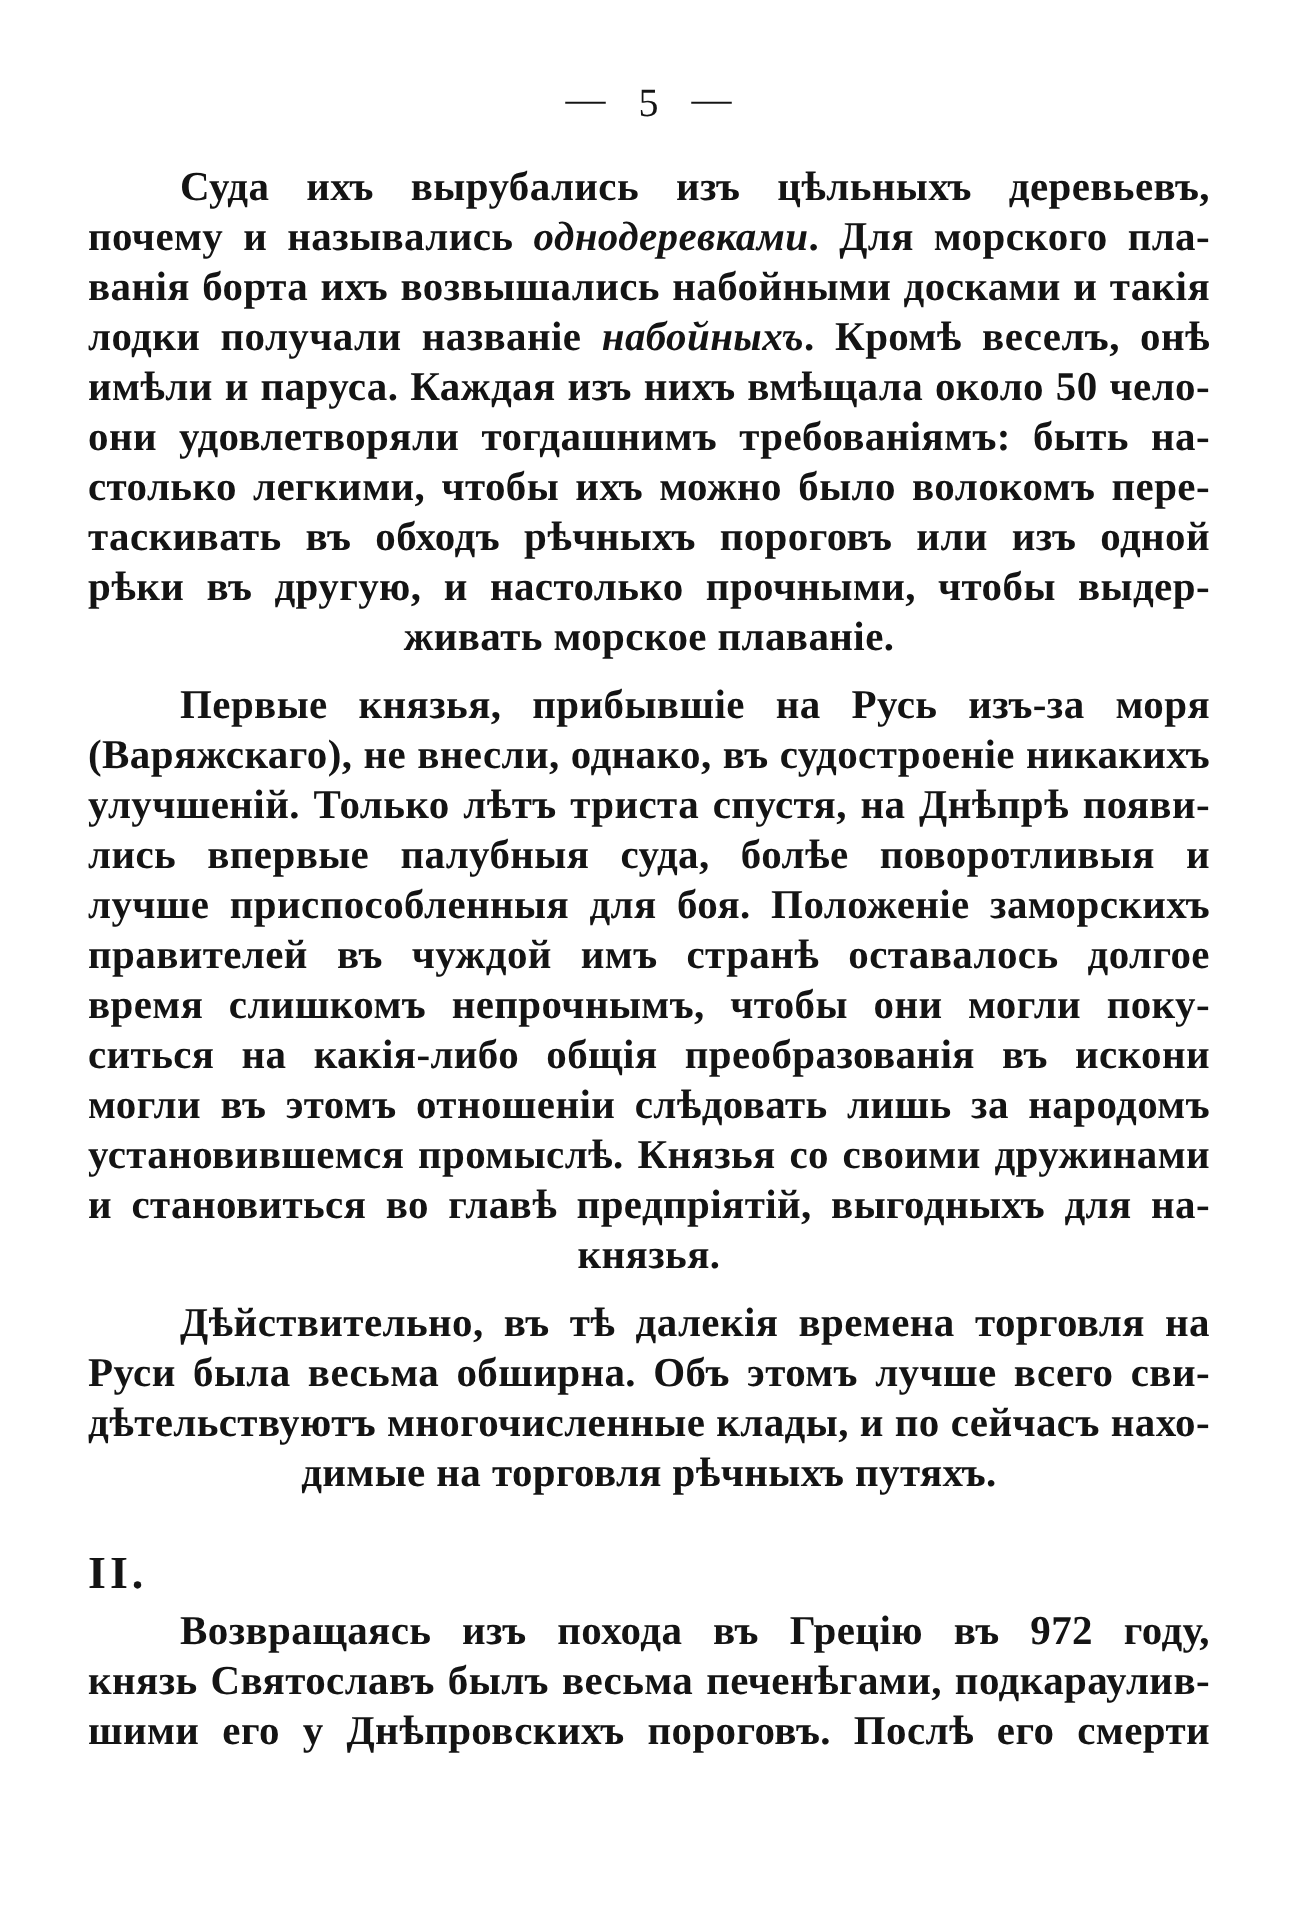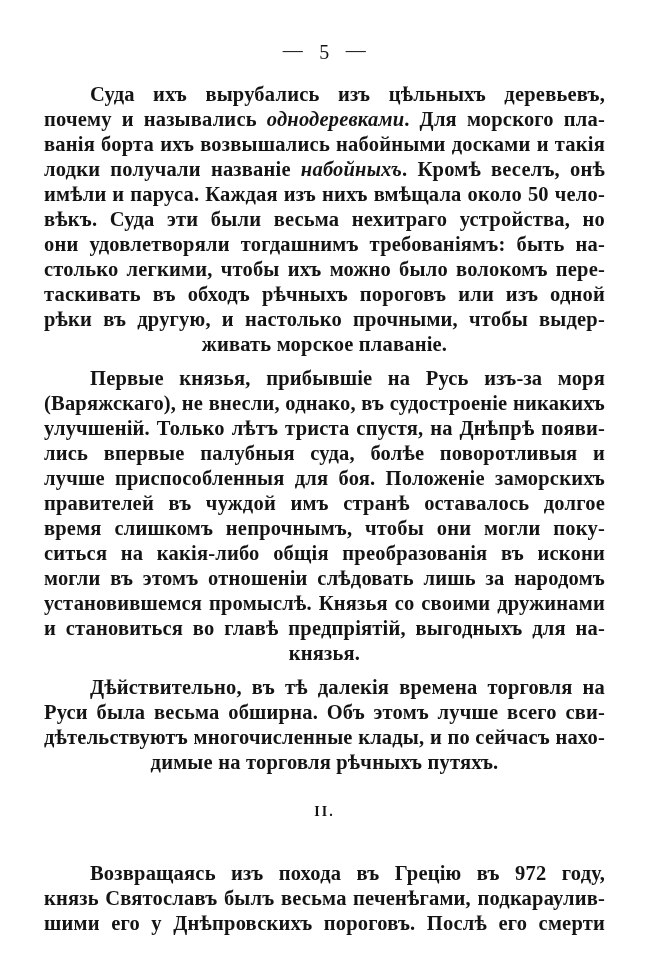--- a/index.html
+++ b/index.html
@@ -44,46 +44,45 @@
     white-space: normal;
     text-align: center;
   }
   .line.j {
     text-align: justify;
     text-align-last: justify;
   }
   .line.indent { padding-left: 46px; }
   .it { font-style: italic; }
   .sechead {
-    text-align: center;
-    font-size: 14px;
+    text-align: left;
+    font-size: 23px;
     line-height: 25px;
     height: 25px;
     font-weight: bold;
     letter-spacing: 2px;
     margin-top: 24px;
-    margin-bottom: 37px;
+    margin-bottom: 5px;
   }
 </style>
 </head>
 <body>
 
 <div class="page">
 
   <div class="pagehead">
     <span class="dash">—</span><span>5</span><span class="dash">—</span>
   </div>
 
   <div class="para">
     <div class="line j indent">Суда ихъ вырубались изъ цѣльныхъ деревьевъ,</div>
     <div class="line j"><span>почему и назывались </span><span class="it">однодеревками</span><span>. Для морского пла-</span></div>
     <div class="line j">ванія борта ихъ возвышались набойными досками и такія</div>
     <div class="line j"><span>лодки получали названіе </span><span class="it">набойныхъ</span><span>. Кромѣ веселъ, онѣ</span></div>
     <div class="line j">имѣли и паруса. Каждая изъ нихъ вмѣщала около 50 чело-</div>
-    <div class="line j">вѣкъ. Суда эти были весьма нехитраго устройства, но</div>
     <div class="line j">они удовлетворяли тогдашнимъ требованіямъ: быть на-</div>
     <div class="line j">столько легкими, чтобы ихъ можно было волокомъ пере-</div>
     <div class="line j">таскивать въ обходъ рѣчныхъ пороговъ или изъ одной</div>
     <div class="line j">рѣки въ другую, и настолько прочными, чтобы выдер-</div>
     <div class="line">живать морское плаваніе.</div>
   </div>
 
   <div class="para">
     <div class="line j indent">Первые князья, прибывшіе на Русь изъ-за моря</div>
     <div class="line j">(Варяжскаго), не внесли, однако, въ судостроеніе никакихъ</div>

